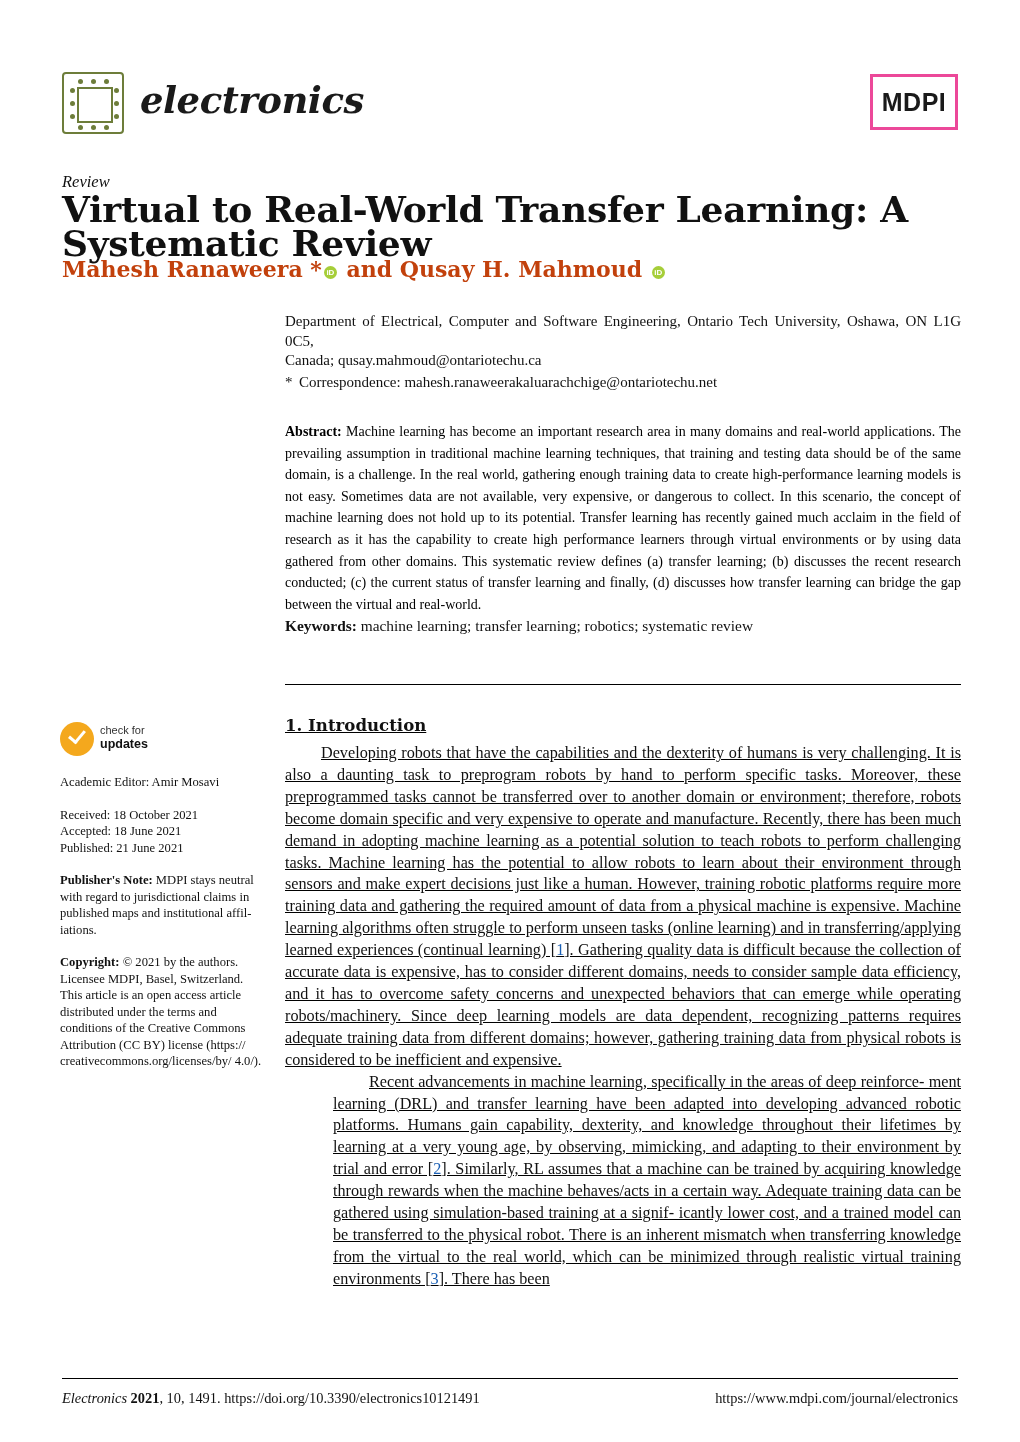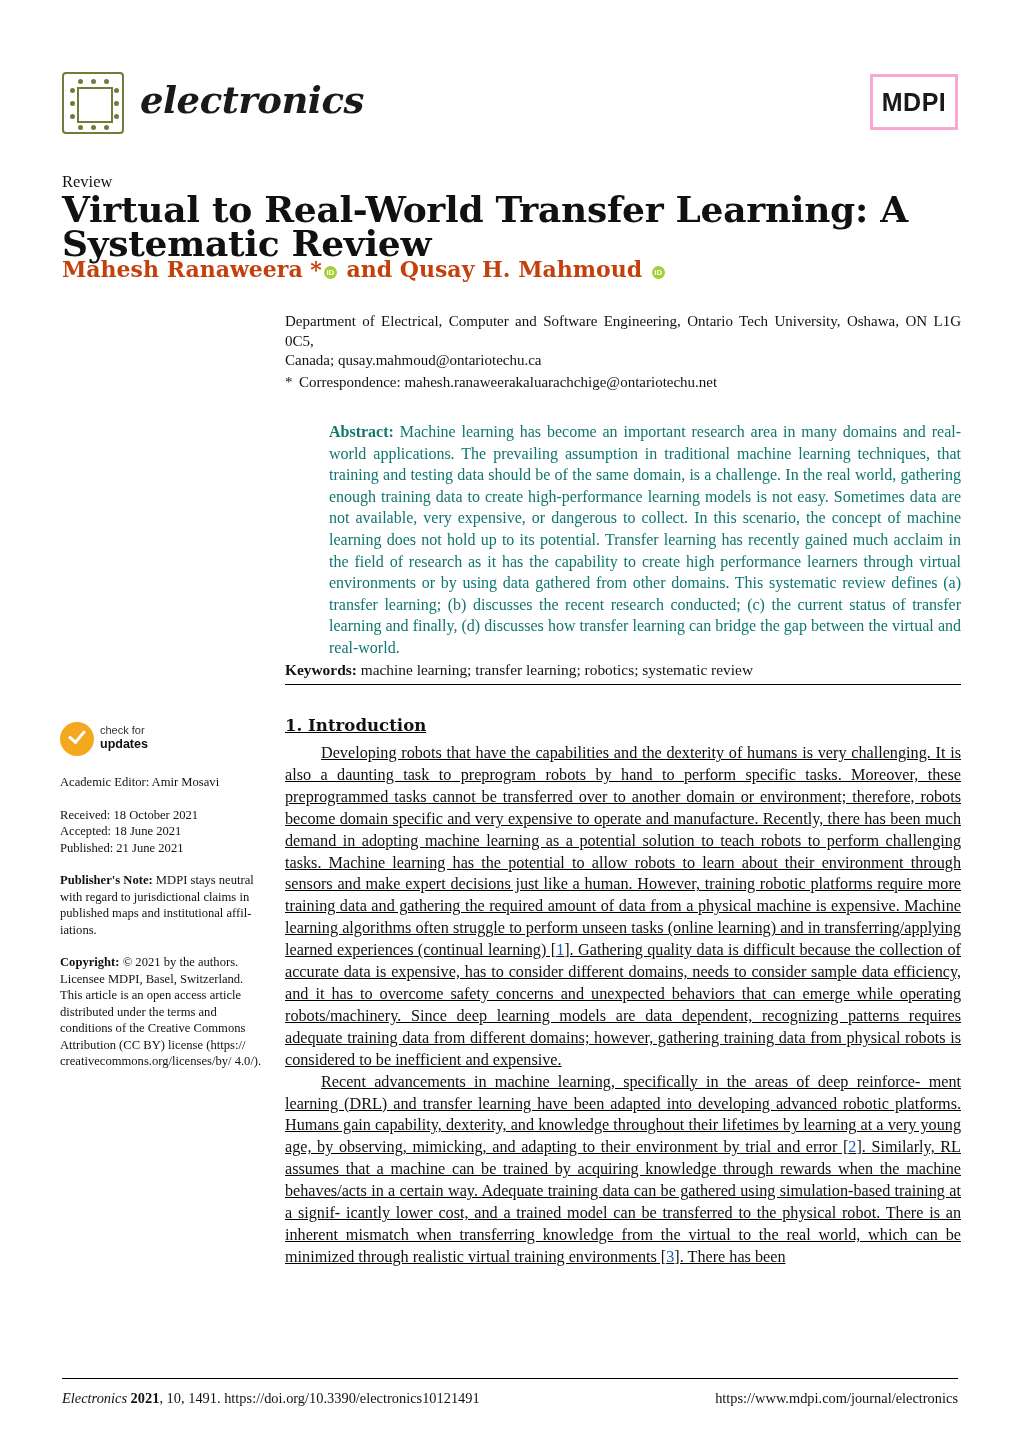--- a/index.html
+++ b/index.html
@@ -62,39 +62,40 @@
     font-size: 37px;
     letter-spacing: -0.5px;
     color: #1a1a1a;
   }
   .mdpi-logo {
     position: absolute;
     right: 0;
     top: 2px;
     width: 88px;
     height: 56px;
-    border: 3px solid #f9a8d4;
+    border: 3px solid #ec4899;
     box-sizing: border-box;
     display: flex;
     align-items: center;
     justify-content: center;
   }
   .mdpi-logo span {
     font-family: "Liberation Sans", sans-serif;
     font-weight: 700;
     font-size: 25px;
     letter-spacing: 0.5px;
     color: #1a1a1a;
   }
 
   
   .doc-type {
     position: absolute;
     left: 62px;
     top: 172px;
+    font-style: italic;
     font-size: 16.5px;
     color: #111;
   }
   .paper-title {
     position: absolute;
     left: 62px;
     top: 192px;
     width: 900px;
     font-family: "DejaVu Serif", serif;
     font-weight: 700;
@@ -148,25 +149,24 @@
     line-height: 19.5px;
     color: #111;
     text-align: justify;
   }
   .affil .line2 { display: block; }
   .corr { display: block; margin-top: 2px; }
   .corr .star { display: inline-block; width: 14px; }
 
   .abstract {
     margin-top: 29px;
-    font-size: 16px;
+    font-size: 14px;
     line-height: 21.6px;
     text-align: justify;
-    color: #0f766e;
-    margin-left: 44px;
+    color: #000000;
   }
   .abstract b, .keywords b { font-weight: 700; }
   .keywords {
     font-size: 15.4px;
     line-height: 21px;
     color: #111;
   }
   .rule {
     position: absolute;
     left: 285px;
@@ -287,21 +287,21 @@
   }
   .body-col p {
     margin: 0;
     font-size: 16.2px;
     line-height: 21.9px;
     text-align: justify;
     text-indent: 36px;
     color: #111;
     hyphens: auto;
   }
-  .body-col p + p { margin-top: 0px; }
+  .body-col p + p { margin-top: 0px; margin-left: 48px; }
   .ref { color: #1a5fb4; }
 
   
   .footer-rule {
     position: absolute;
     left: 62px;
     top: 1378px;
     width: 896px;
     height: 1px;
     background: #000;

